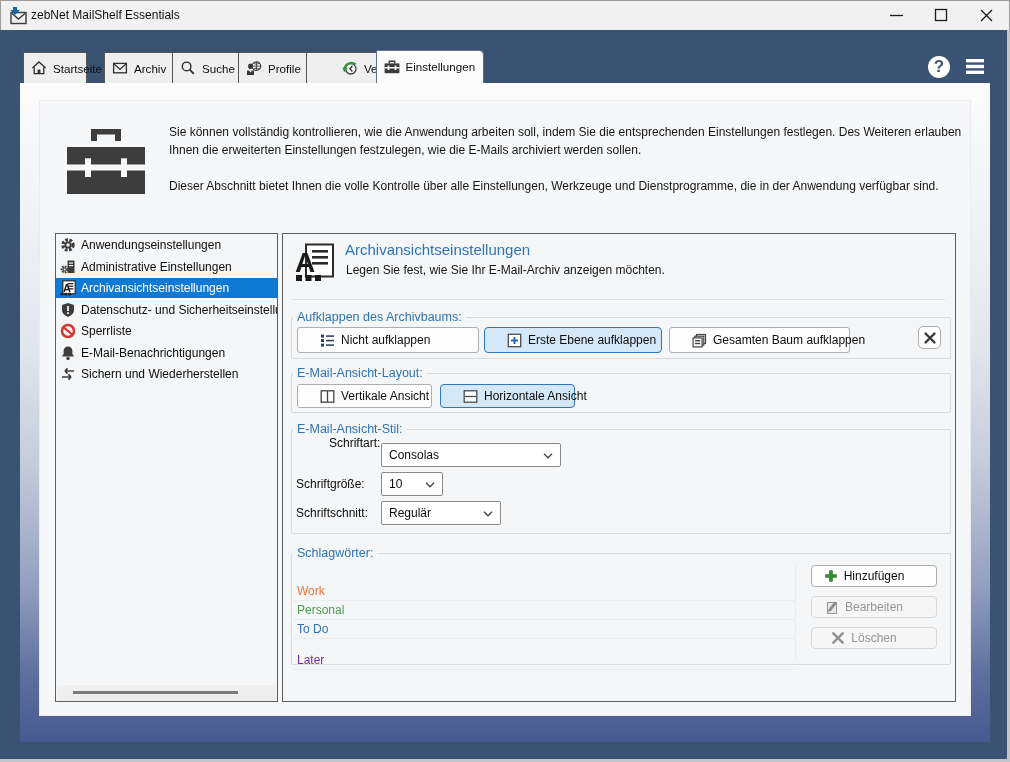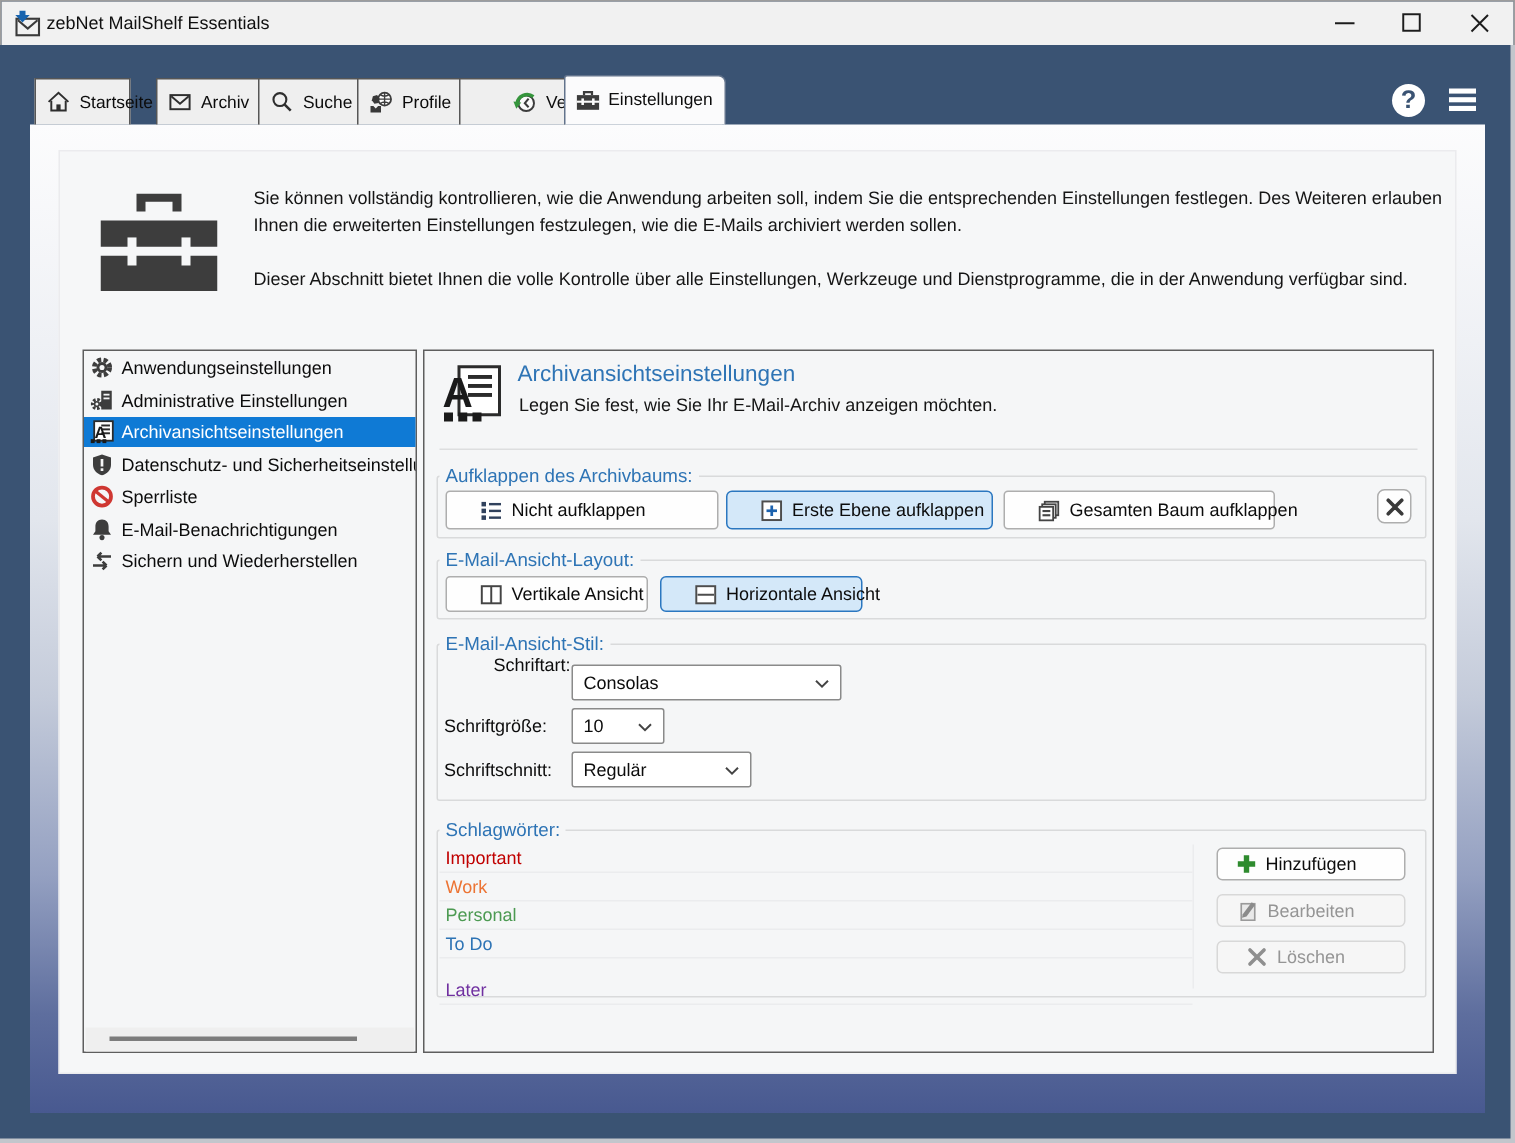--- a/index.html
+++ b/index.html
@@ -262,21 +262,20 @@
             <path d="M1 0.8 L5 4.8 L9 0.8" fill="none" stroke="#444" stroke-width="1.3"></path>
           </svg></div>
       <div class="lbl" style="left:13px;top:272px;text-align:center;">Schriftschnitt:</div>
       <div class="combo" style="left:98px;top:267px;width:120px;height:24px;text-align:right;">Regulär
         <svg width="10" height="6" viewBox="0 0 10 6">
             <path d="M1 0.8 L5 4.8 L9 0.8" fill="none" stroke="#444" stroke-width="1.3"></path>
           </svg></div>
 
       <div class="gb" style="left:8px;top:319px;width:658px;height:110px;"></div>
       <div class="gblabel" style="left:10px;top:312px;">Schlagwörter:</div>
-      <div class="tagrow" style="top:329.3px;color:#c00000;">Important</div>
       <div class="tagrow" style="top:348.1px;color:#ec7434;">Work</div>
       <div class="tagrow" style="top:366.9px;color:#4c9a52;">Personal</div>
       <div class="tagrow" style="top:385.7px;color:#2e74b5;">To Do</div>
       <div class="tagrow" style="top:404.5px;color:#7030a0;margin-top:12px;">Later</div>
       <div class="abs" style="left:512px;top:329px;width:1px;height:96px;background:#ebecee;"></div>
       <div class="btn ctr" style="left:528px;top:331px;width:126px;height:22px;border-radius:4px;">
         <svg width="14" height="14" viewBox="0 0 14 14">
           <path d="M5.2 1.2 h3.6 v4 h4 v3.6 h-4 v4 H5.2 v-4 h-4 V5.2 h4 Z" fill="#2e8b2e"></path>
         </svg>Hinzufügen</div>
       <div class="btn dis ctr" style="left:528px;top:362px;width:126px;height:22px;border-radius:4px;">

